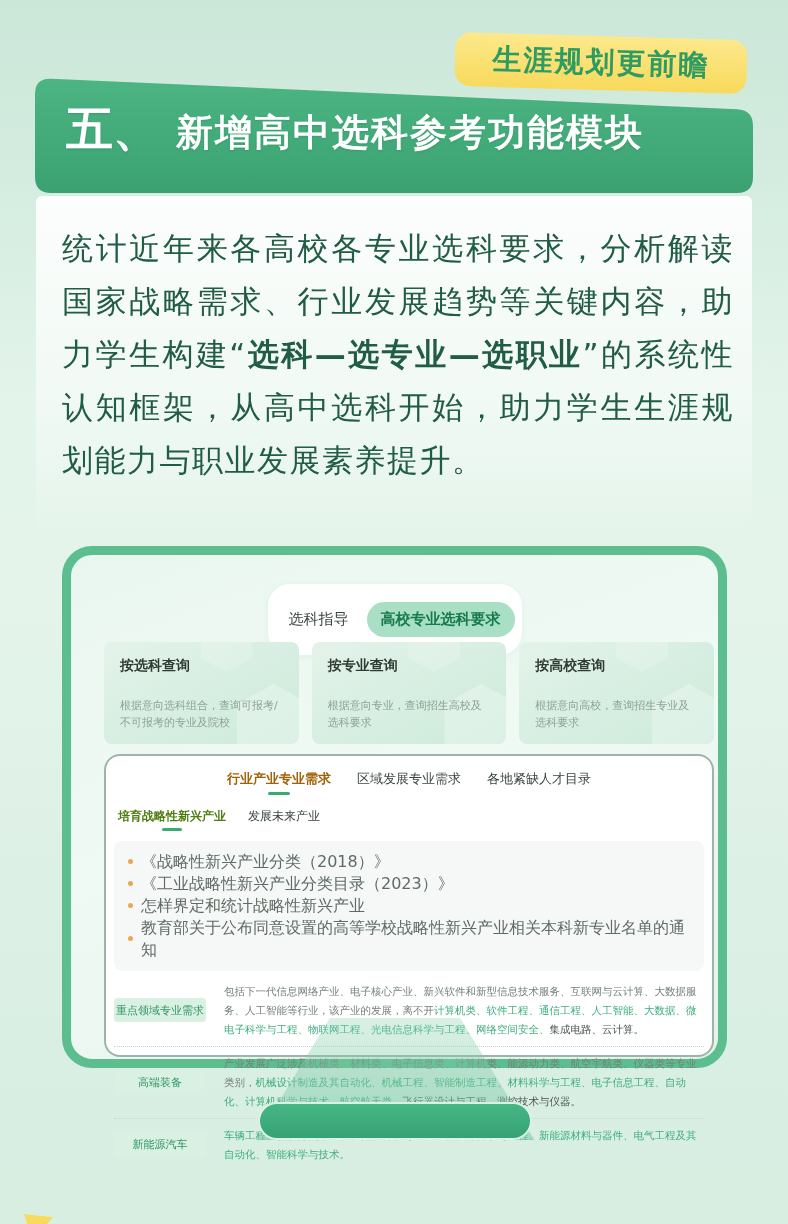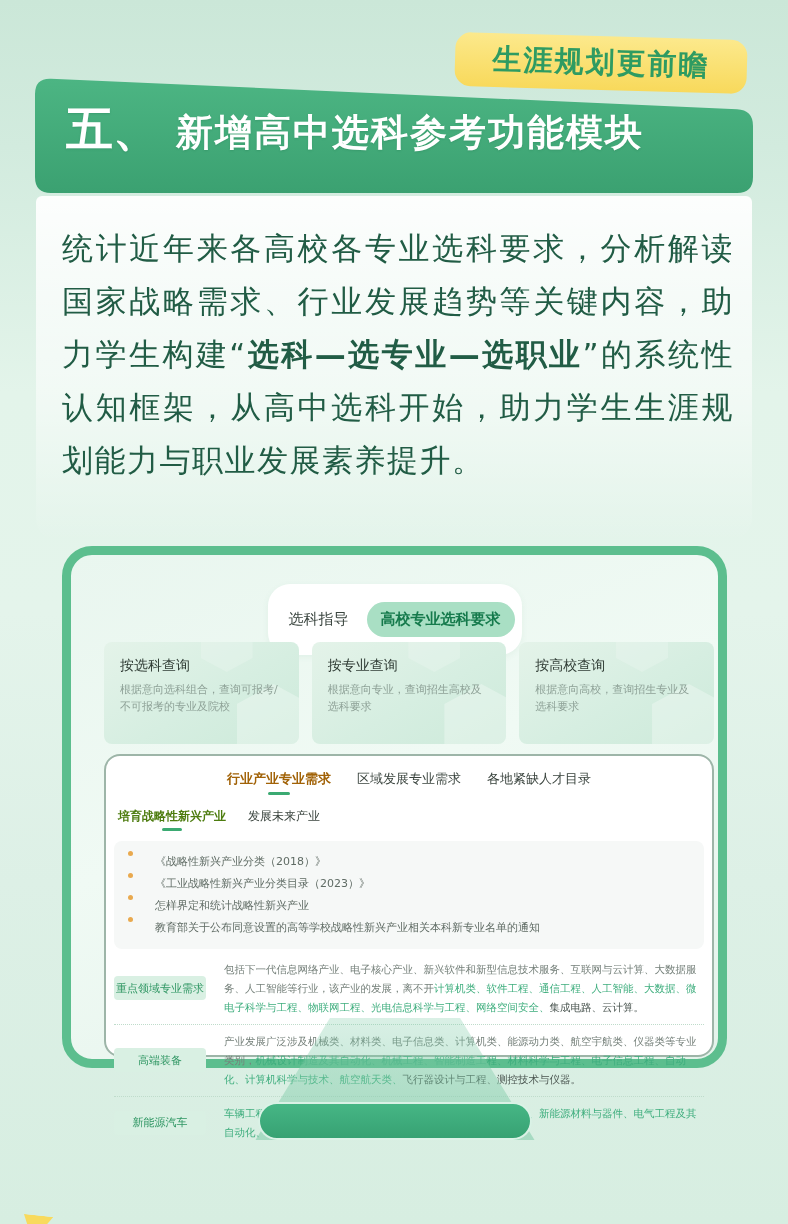--- a/index.html
+++ b/index.html
@@ -52,41 +52,41 @@
     background:#ffffff; border-radius:22px; padding:18px 7px; display:flex; gap:4px; align-items:center;
     box-shadow:0 2px 6px rgba(90,150,120,.08);
   }
   .tab{ font-size:15px; color:#3a453f; padding:8px 14px; border-radius:18px; white-space:nowrap; cursor:default; }
   .tab.active{ background:#a9dfc4; color:#157a4c; font-weight:bold; }
   .cards{ position:absolute; left:33px; top:87px; width:610px; height:102px; display:flex; gap:13px; }
   .card{
     flex:1; border-radius:8px; padding:15px 16px; position:relative; overflow:hidden;
     background:linear-gradient(150deg,#e4f3e9 0%,#d6eee1 55%,#cdeada 100%);
   }
-  .card-title{ font-size:14px; font-weight:normal; color:#2f3b34; margin-bottom:6px; position:relative; z-index:2;}
+  .card-title{ font-size:14px; font-weight:bold; color:#2f3b34; margin-bottom:22px; position:relative; z-index:2;}
   .card-desc{ font-size:11px; color:#8ea197; line-height:17px; position:relative; z-index:2;}
   .hex{ position:absolute; background:rgba(255,255,255,.30);
         clip-path:polygon(50% 0,100% 25%,100% 75%,50% 100%,0 75%,0 25%); }
   .hex-a{ right:-12px; bottom:-20px; width:74px; height:80px; }
   .hex-b{ right:46px; top:-26px; width:52px; height:56px; background:rgba(255,255,255,.18); }
   
   .panel{
     position:absolute; left:33px; top:199px; width:610px; height:303px;
     background:#ffffff; border:2px solid #9db5a8; border-radius:16px; padding:10px 8px 0 8px;
   }
   .ptabs{ display:flex; justify-content:center; gap:26px; margin-top:4px; }
   .ptab{ font-size:13px; color:#39433d; cursor:default; }
   .ptab.active{ color:#a16207; font-weight:bold; }
   .ptab.active::after{ content:""; display:block; width:22px; height:3px; background:#3baa72; border-radius:2px; margin:4px auto 0; }
   .subtabs{ display:flex; gap:22px; margin:13px 0 0 4px; }
   .subtab{ font-size:12px; color:#39433d; cursor:default; }
   .subtab.active{ color:#4d7c0f; font-weight:bold; }
   .subtab.active::after{ content:""; display:block; width:20px; height:2.5px; background:#3baa72; border-radius:2px; margin:3px auto 0; }
   .bullet-box{ background:#f6f8f7; border-radius:8px; margin-top:10px; padding:10px 14px; }
-  .bullet-item{ display:flex; align-items:flex-start; gap:22px; font-size:11px; color:#5f6b64; line-height:22px; }
+  .bullet-item{ display:flex; align-items:center; gap:8px; font-size:16px; color:#5f6b64; line-height:22px; }
   .dot{ width:5px; height:5px; border-radius:50%; background:#e9a94e; flex-shrink:0; }
   .rows{ margin-top:4px; }
   .irow{ display:flex; align-items:center; padding:7px 0; }
   .irow.sep{ border-bottom:1px dotted #bfdccb; }
   .ilabel{
     width:92px; min-width:92px; height:24px; background:#d9f0e3; color:#2f9663;
     font-size:11px; display:flex; align-items:center; justify-content:center;
     border-radius:4px; margin-right:18px;
   }
   .itext{ font-size:10.5px; line-height:19px; }

